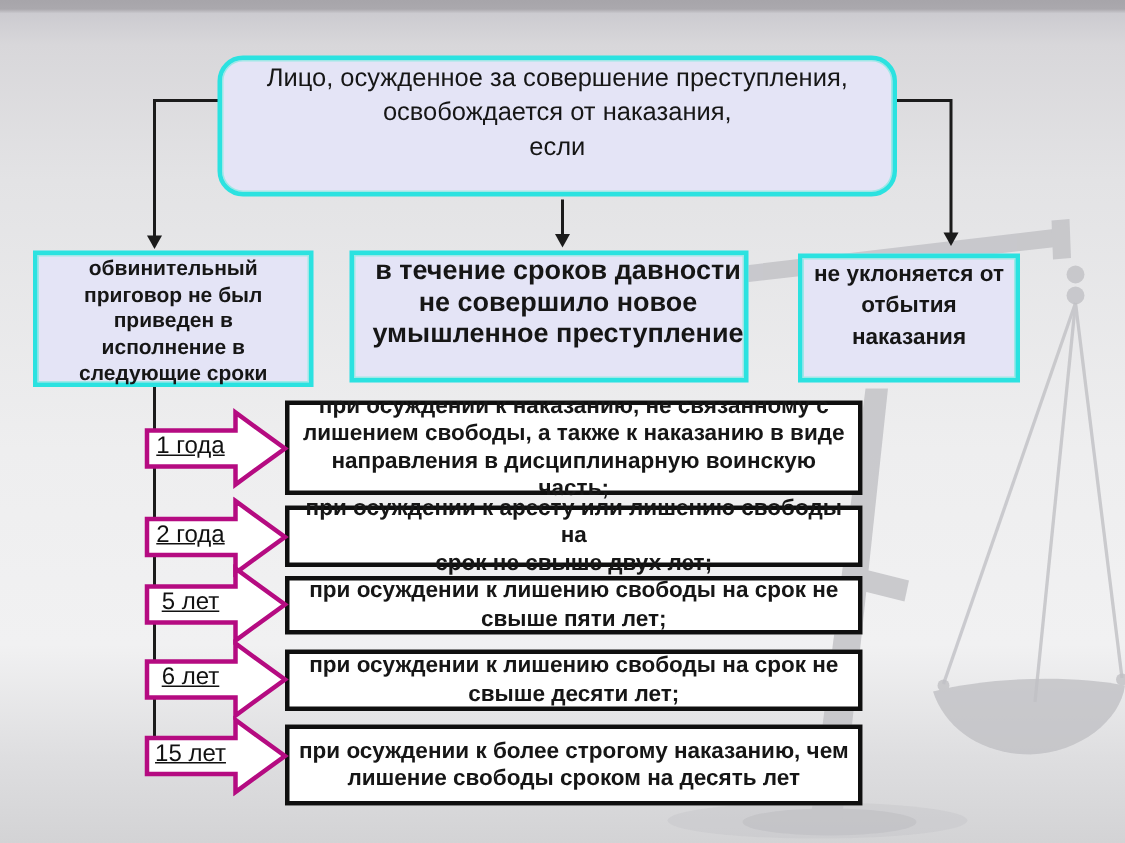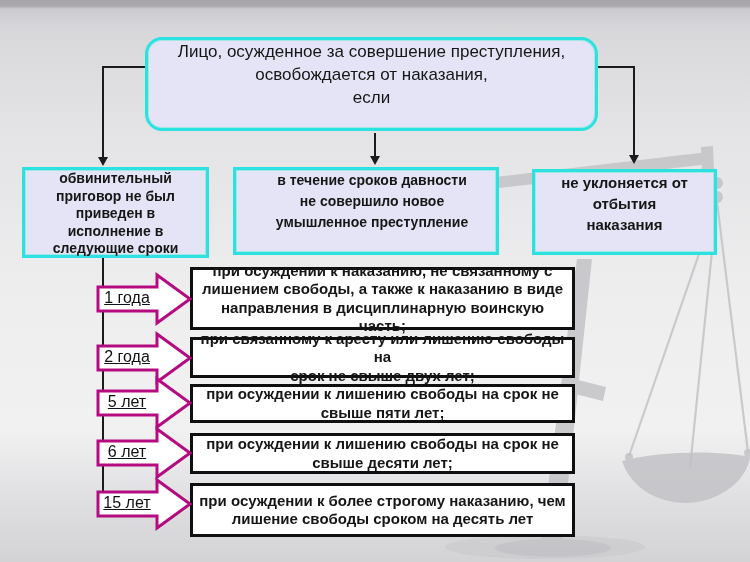--- a/index.html
+++ b/index.html
@@ -16,21 +16,21 @@
     border-left:5px solid transparent;border-right:5px solid transparent;
     border-top:9px solid #1b1b1b;}
   .cyanbox{
     position:absolute;z-index:2;background:#e4e4f6;border:3px solid #2be2e0;
     display:flex;justify-content:center;text-align:center;
     white-space:pre-line;box-shadow:inset 0 0 0 1px #9fe8e6;
   }
   .titlebox{border-radius:17px;font-size:17px;line-height:23px;font-weight:normal;border-width:3.5px;}
   .cond{font-weight:bold;}
   .cond1{font-size:14px;line-height:17.5px;}
-  .cond2{font-size:14px;line-height:21px;padding-left:12px;}
+  .cond2{font-size:18px;line-height:21px;padding-left:12px;}
   .cond3{font-size:15px;line-height:21px;}
   .termbox{
     position:absolute;z-index:2;left:190px;width:385px;background:#fff;
     border:3.5px solid #0f0f0f;display:flex;align-items:center;justify-content:center;
     text-align:center;font-weight:bold;font-size:15px;line-height:18.5px;white-space:pre-line;
     padding:0 3px;
   }
   .term-arrow{position:absolute;left:96px;width:97px;height:54px;z-index:3;}
   .term-arrow svg{position:absolute;left:0;top:0;}
   .term-label{
@@ -88,21 +88,21 @@
 приговор не был
 приведен в
 исполнение в
 следующие сроки</span>
   </div>
   <div class="cyanbox cond cond2" style="left:233px;top:167px;width:266px;height:88px">
     <span>в течение сроков давности
 не совершило новое
 умышленное преступление</span>
   </div>
-  <div class="cyanbox cond cond3" style="left:532px;top:169px;width:185px;height:86px">
+  <div class="cyanbox cond cond3" style="left:532px;top:169px;width:148px;height:86px">
     <span>не уклоняется от
 отбытия
 наказания</span>
   </div>
 
   <div class="term-arrow" style="top:272px">
     <svg width="97" height="54" viewBox="0 0 97 54">
       <polygon points="2,15 61,15 61,3 94,27 61,51 61,39 2,39" fill="#ffffff" stroke="#b50b81" stroke-width="3"></polygon>
     </svg>
     <span class="term-label">1 года</span>
@@ -113,21 +113,21 @@
 направления в дисциплинарную воинскую часть;</span>
   </div>
 
   <div class="term-arrow" style="top:331px">
     <svg width="97" height="54" viewBox="0 0 97 54">
       <polygon points="2,15 61,15 61,3 94,27 61,51 61,39 2,39" fill="#ffffff" stroke="#b50b81" stroke-width="3"></polygon>
     </svg>
     <span class="term-label">2 года</span>
   </div>
   <div class="termbox" style="top:337px;height:41px">
-    <span>при связанному к аресту или лишению свободы на
+    <span>при осуждении к аресту или лишению свободы на
 срок не свыше двух лет;</span>
   </div>
 
   <div class="term-arrow" style="top:376px">
     <svg width="97" height="54" viewBox="0 0 97 54">
       <polygon points="2,15 61,15 61,3 94,27 61,51 61,39 2,39" fill="#ffffff" stroke="#b50b81" stroke-width="3"></polygon>
     </svg>
     <span class="term-label">5 лет</span>
   </div>
   <div class="termbox" style="top:384px;height:39px">

